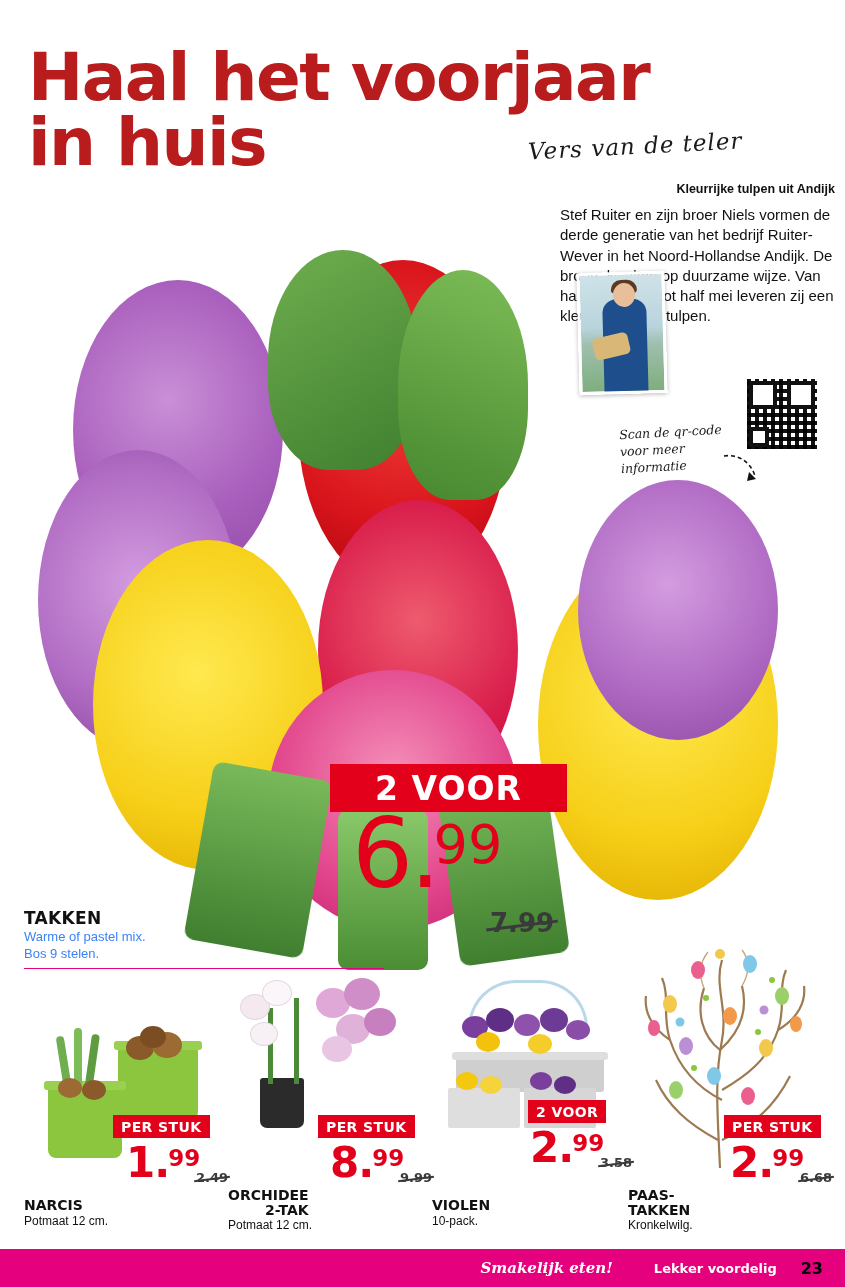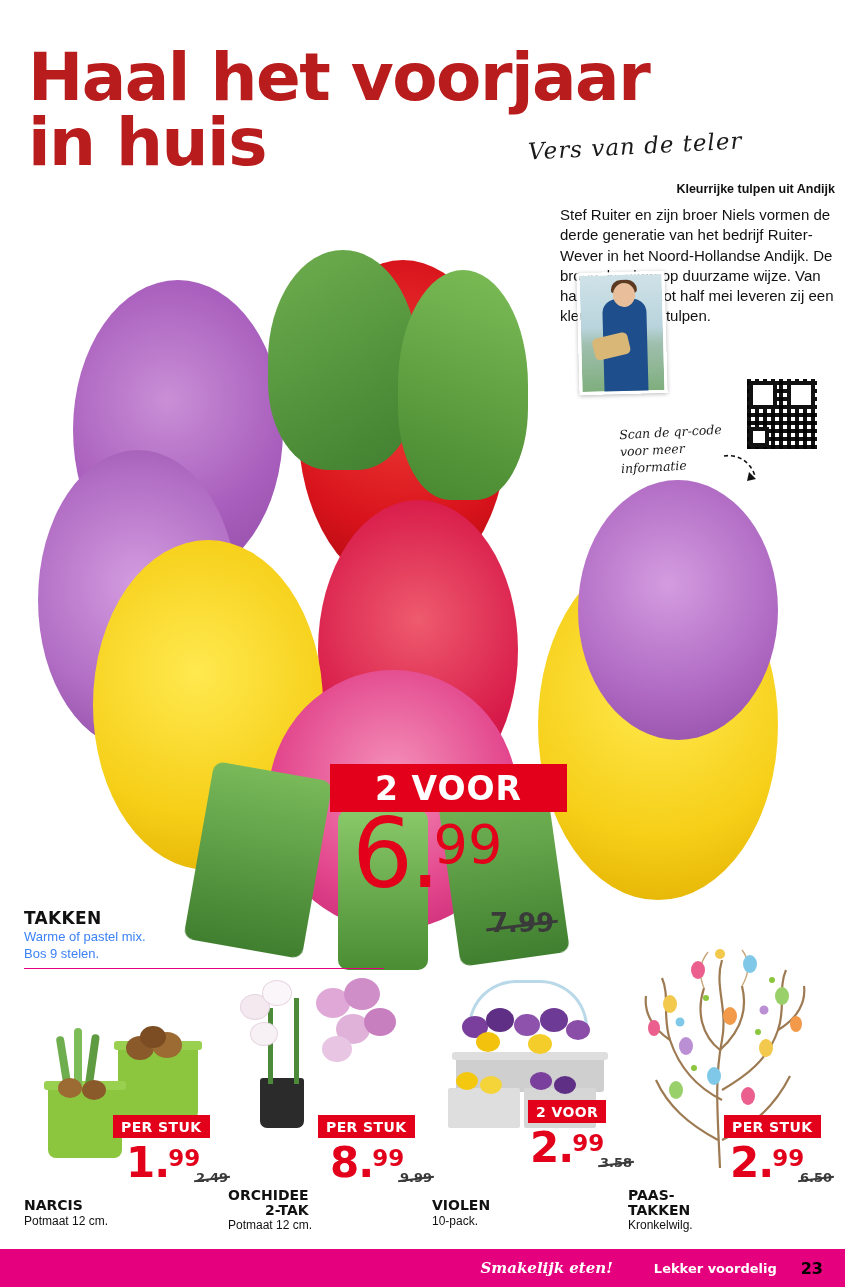--- a/index.html
+++ b/index.html
@@ -524,21 +524,21 @@
         <circle cx="148" cy="132" r="3"></circle>
         <circle cx="84" cy="168" r="3"></circle>
         <circle cx="162" cy="80" r="3"></circle>
       </g>
     </svg>
   </div>
   <div class="badge" style="left:724px; top:155px;">PER STUK</div>
   <div class="pprice" style="left:730px; top:182px;">
     <span class="e">2.</span><span class="c">99</span>
   </div>
-  <div class="pold" style="left:800px; top:210px;">6.50</div>
+  <div class="pold" style="left:800px; top:210px;">6.68</div>
   <div class="pname" style="left:628px; top:228px;">PAAS-
 TAKKEN</div>
   <div class="pdesc" style="left:628px; top:258px;">Kronkelwilg.</div>
 </div>
 
 <div class="footer">
   <span class="smakelijk">Smakelijk eten!</span>
   <span class="lekker">Lekker voordelig</span>
   <span class="pageno">23</span>
 </div>

